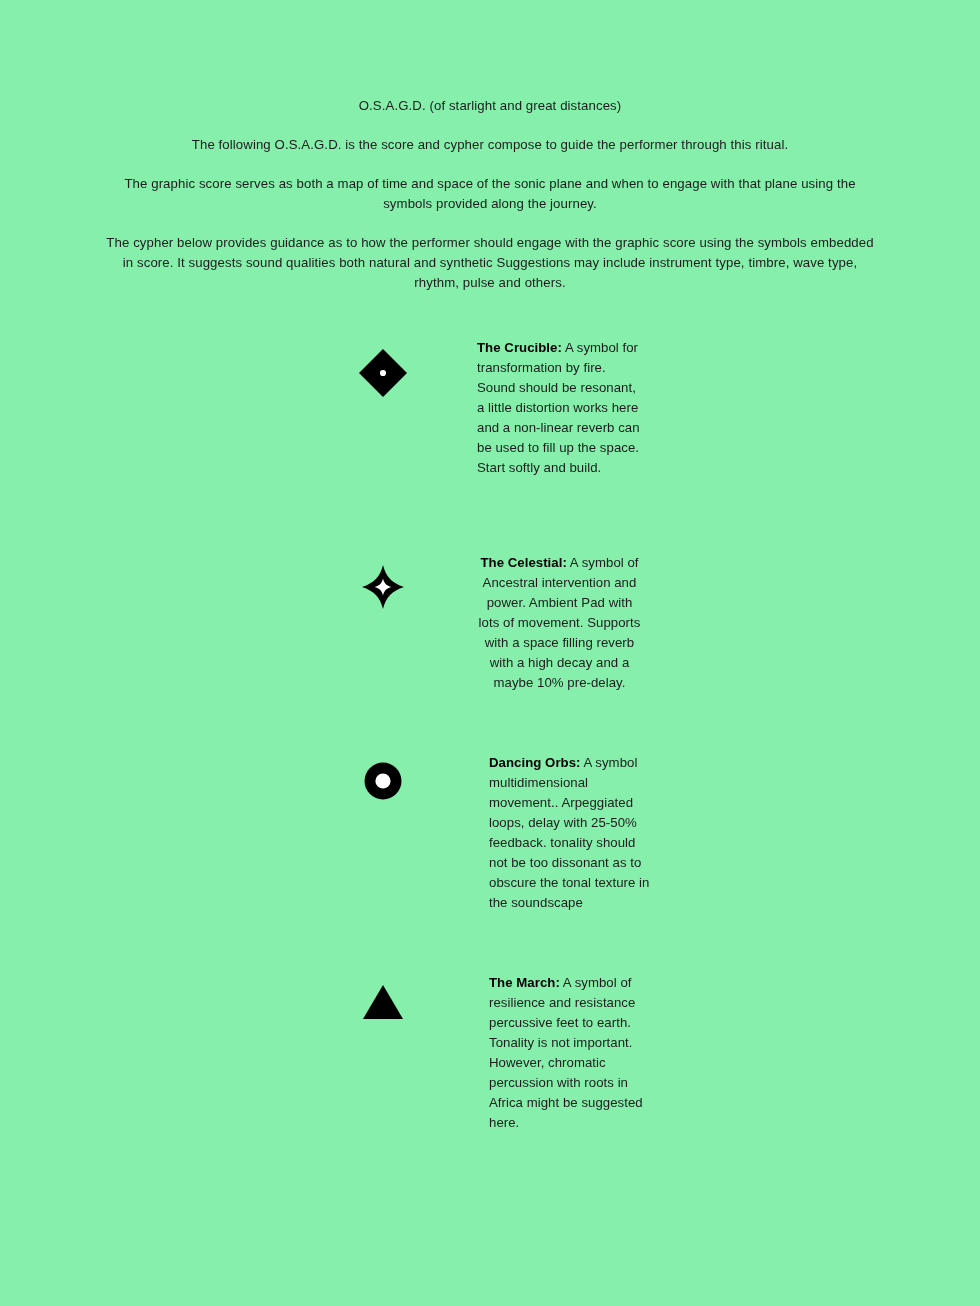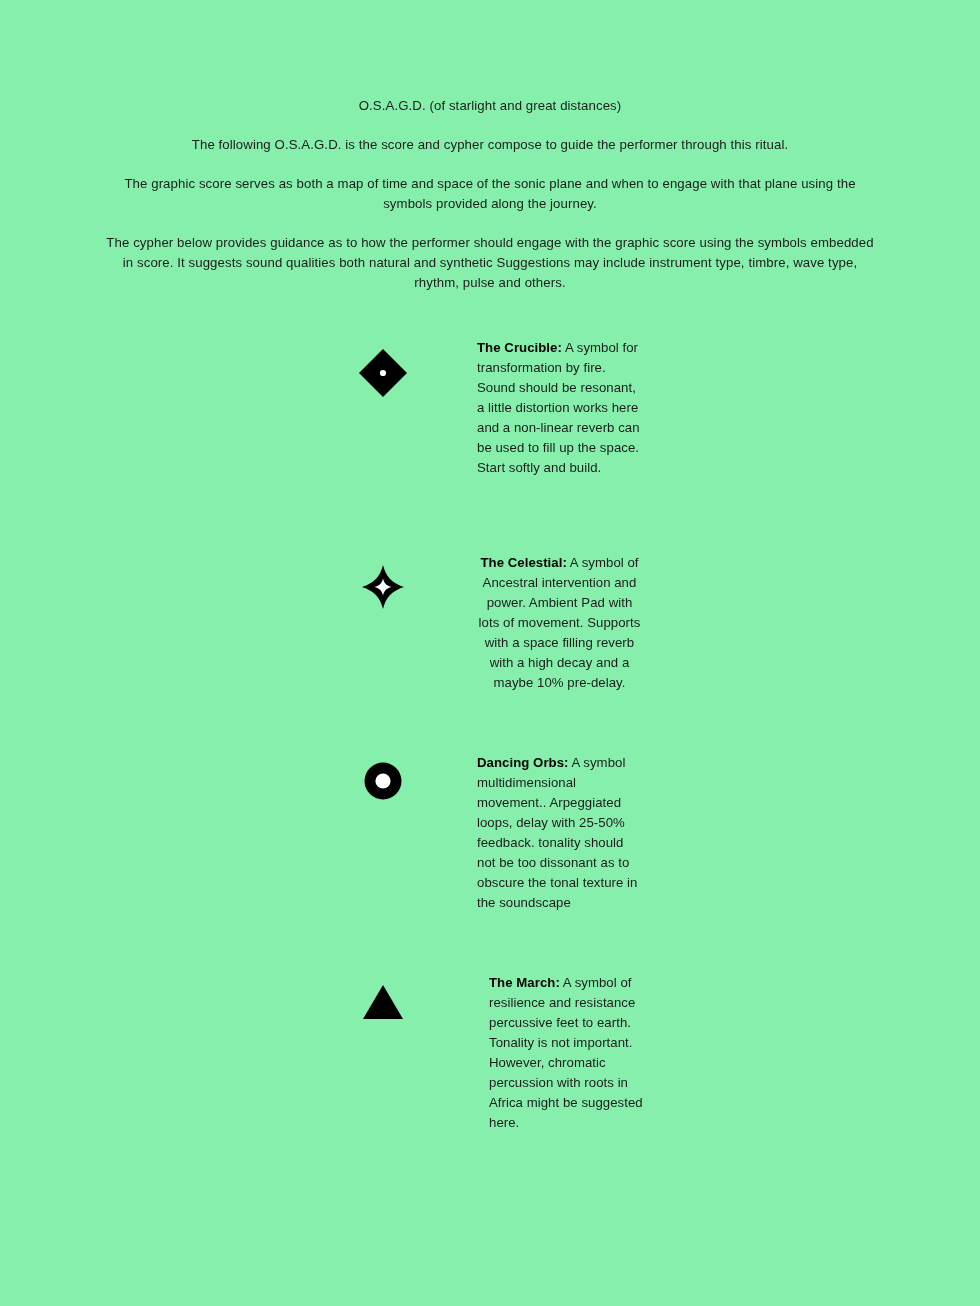--- a/index.html
+++ b/index.html
@@ -83,21 +83,21 @@
     color: #1c1c1c;
   }
   .desc-cell .term {
     font-weight: bold;
     color: #000000;
   }
 
   
   .row-1 { position: absolute; top: 4px;   left: 0; width: 980px; }
   .row-2 { position: absolute; top: 219px; left: 0; width: 980px; text-align: center; }
-  .row-3 { position: absolute; top: 419px; left: 0; width: 980px; }
+  .row-3 { position: absolute; top: 419px; left: 0; width: 980px; gap: 12px; }
   .row-4 { position: absolute; top: 639px; left: 0; width: 980px; gap: 12px; }
 
   .sym-svg { display: block; }
 
   
   .sym-crucible { margin-top: 9px; }
   .sym-celestial { margin-top: 11px; }
   .sym-orbs { margin-top: 9px; }
   .sym-march { margin-top: 11px; }
 </style>

